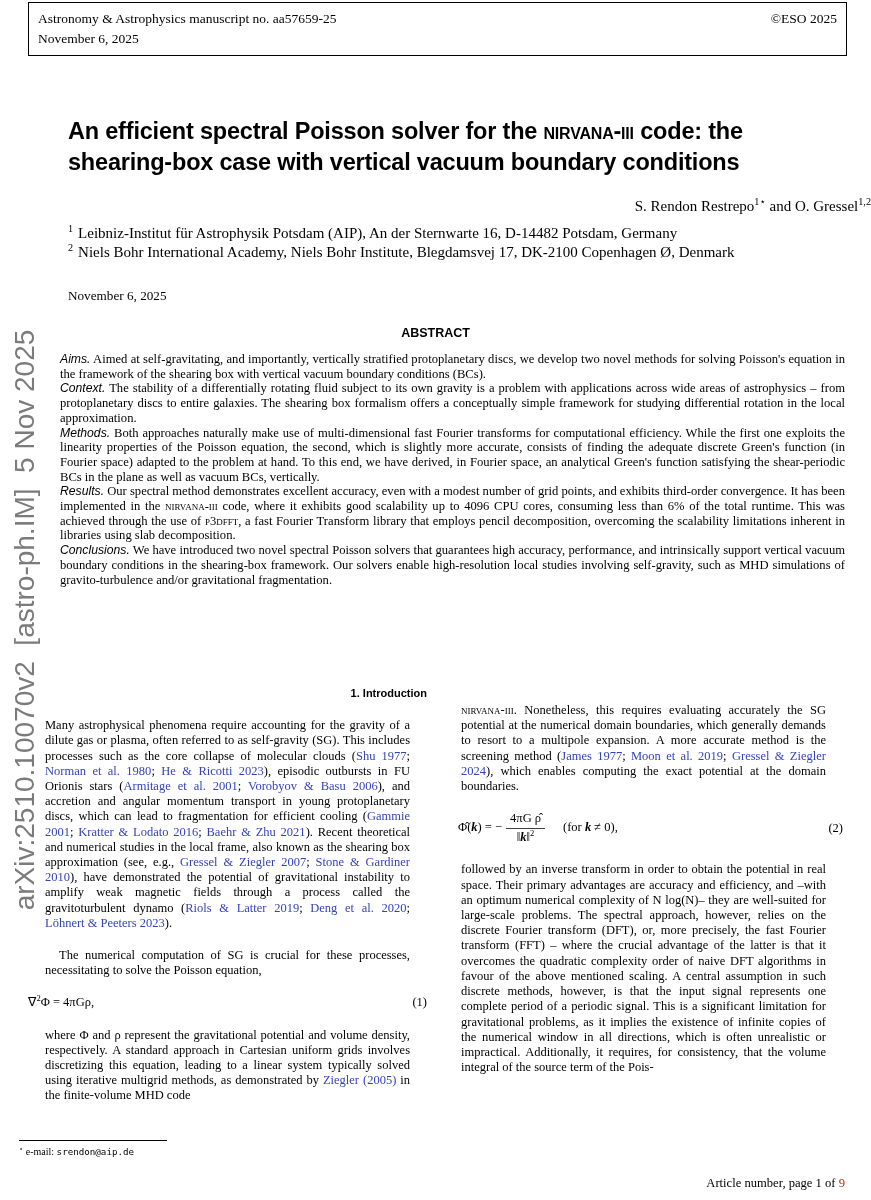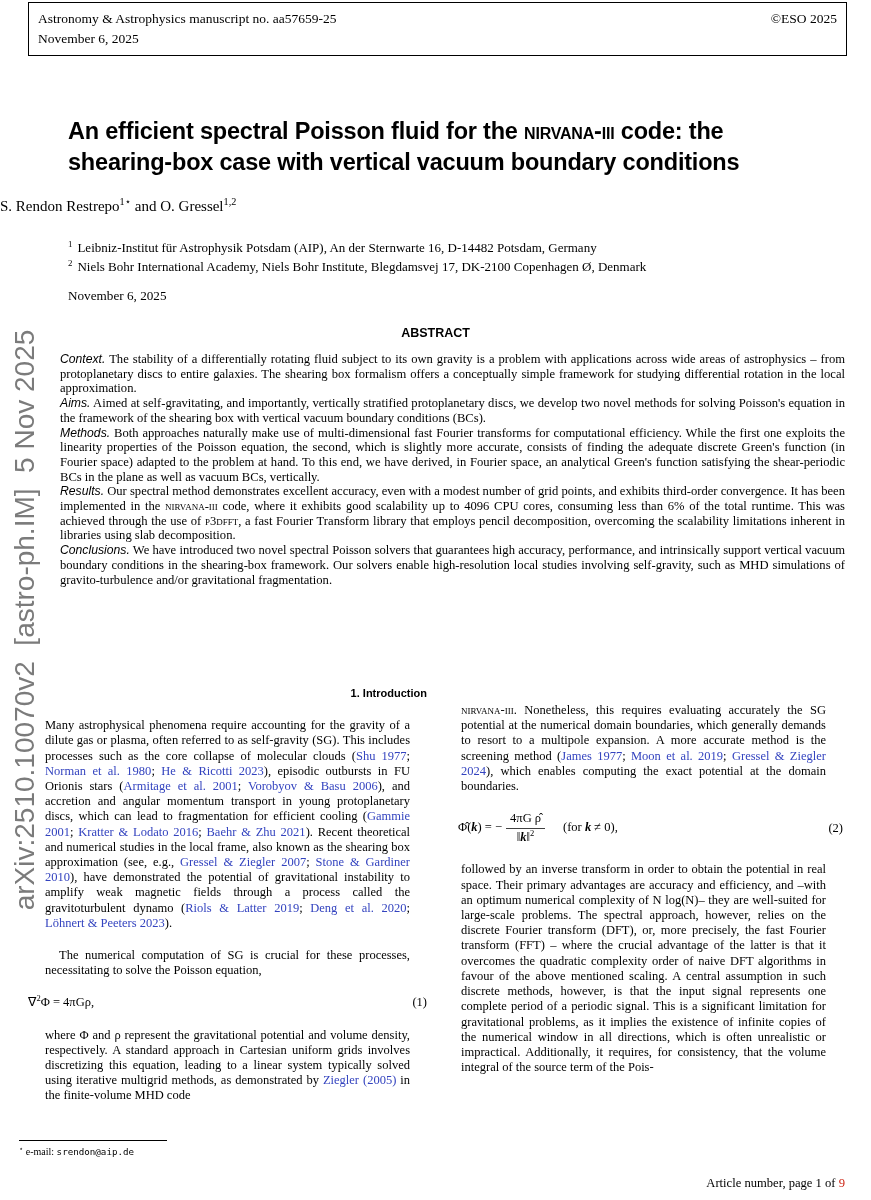--- a/index.html
+++ b/index.html
@@ -39,25 +39,25 @@
   }
   
   .title{
     position:absolute;left:68px;top:116px;width:775px;
     font-family:"Liberation Sans",sans-serif;
     font-weight:bold;font-size:23.5px;line-height:31px;
     letter-spacing:-0.2px;
   }
   .authors{
     position:absolute;left:0;right:0;top:198px;
-    text-align:left;font-size:15px;
+    text-align:right;font-size:15px;
   }
   .affiliations{
-    position:absolute;left:68px;top:238px;width:740px;
-    font-size:13px;line-height:19px;
+    position:absolute;left:68px;top:224px;width:740px;
+    font-size:15px;line-height:19px;
   }
   .aff{padding-left:14px;text-indent:-14px;}
   .aff-num{vertical-align:super;font-size:68%;line-height:0;margin-right:5px;}
   .subdate{position:absolute;left:68px;top:288px;font-size:13.2px;}
   
   .abs-heading{
     position:absolute;left:0;right:0;top:326px;
     text-align:center;
     font-family:Liberation Sans, sans-serif;
     font-weight:bold;font-size:12.5px;
@@ -120,41 +120,41 @@
     <div>
       <div><span class="seg-i">Astronomy &amp; Astrophysics</span><span> manuscript no. aa57659-25</span></div>
       <div>November 6, 2025</div>
     </div>
     <div>©ESO 2025</div>
   </div>
 
   <div class="arxiv">arXiv:2510.10070v2  [astro-ph.IM]  5 Nov 2025</div>
 
   <div class="title">
-    <div><span>An efficient spectral Poisson fluid for the </span><span class="seg-sc">nirvana-iii</span><span> code: the</span></div>
+    <div><span>An efficient spectral Poisson solver for the </span><span class="seg-sc">nirvana-iii</span><span> code: the</span></div>
     <div><span>shearing-box case with vertical vacuum boundary conditions</span></div>
   </div>
 
   <div class="authors"><span>S. Rendon Restrepo</span><span class="seg-sup">1⋆</span><span> and O. Gressel</span><span class="seg-sup">1,2</span></div>
 
   <div class="affiliations">
     <div class="aff">
       <span class="aff-num">1</span><span>Leibniz-Institut für Astrophysik Potsdam (AIP), An der Sternwarte 16, D-14482 Potsdam, Germany</span>
     </div>
     <div class="aff">
       <span class="aff-num">2</span><span>Niels Bohr International Academy, Niels Bohr Institute, Blegdamsvej 17, DK-2100 Copenhagen Ø, Denmark</span>
     </div>
   </div>
 
   <div class="subdate">November 6, 2025</div>
 
   <div class="abs-heading">ABSTRACT</div>
   <div class="abstract">
+    <div><span class="abs-label">Aims.</span><span><span> Aimed at self-gravitating, and importantly, vertically stratified protoplanetary discs, we develop two novel methods for solving Poisson's equation in the framework of the shearing box with vertical vacuum boundary conditions (BCs).</span></span></div>
     <div><span class="abs-label">Context.</span><span><span> The stability of a differentially rotating fluid subject to its own gravity is a problem with applications across wide areas of astrophysics – from protoplanetary discs to entire galaxies. The shearing box formalism offers a conceptually simple framework for studying differential rotation in the local approximation.</span></span></div>
-    <div><span class="abs-label">Aims.</span><span><span> Aimed at self-gravitating, and importantly, vertically stratified protoplanetary discs, we develop two novel methods for solving Poisson's equation in the framework of the shearing box with vertical vacuum boundary conditions (BCs).</span></span></div>
     <div><span class="abs-label">Methods.</span><span><span> Both approaches naturally make use of multi-dimensional fast Fourier transforms for computational efficiency. While the first one exploits the linearity properties of the Poisson equation, the second, which is slightly more accurate, consists of finding the adequate discrete Green's function (in Fourier space) adapted to the problem at hand. To this end, we have derived, in Fourier space, an analytical Green's function satisfying the shear-periodic BCs in the plane as well as vacuum BCs, vertically.</span></span></div>
     <div><span class="abs-label">Results.</span><span><span> Our spectral method demonstrates excellent accuracy, even with a modest number of grid points, and exhibits third-order convergence. It has been implemented in the </span><span class="seg-sc">nirvana-iii</span><span> code, where it exhibits good scalability up to 4096 CPU cores, consuming less than 6% of the total runtime. This was achieved through the use of </span><span class="seg-sc">p3dfft</span><span>, a fast Fourier Transform library that employs pencil decomposition, overcoming the scalability limitations inherent in libraries using slab decomposition.</span></span></div>
     <div><span class="abs-label">Conclusions.</span><span><span> We have introduced two novel spectral Poisson solvers that guarantees high accuracy, performance, and intrinsically support vertical vacuum boundary conditions in the shearing-box framework. Our solvers enable high-resolution local studies involving self-gravity, such as MHD simulations of gravito-turbulence and/or gravitational fragmentation.</span></span></div>
   </div>
 
 
   <div class="cols">
 
     <div class="col">
       <div class="sec-heading">1. Introduction</div>

